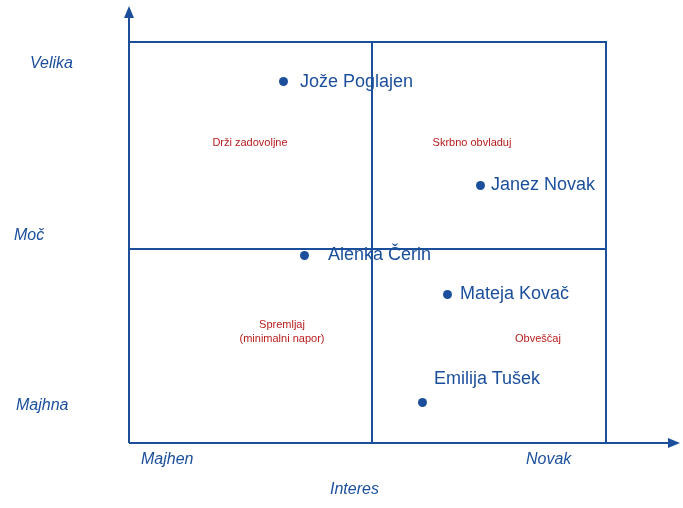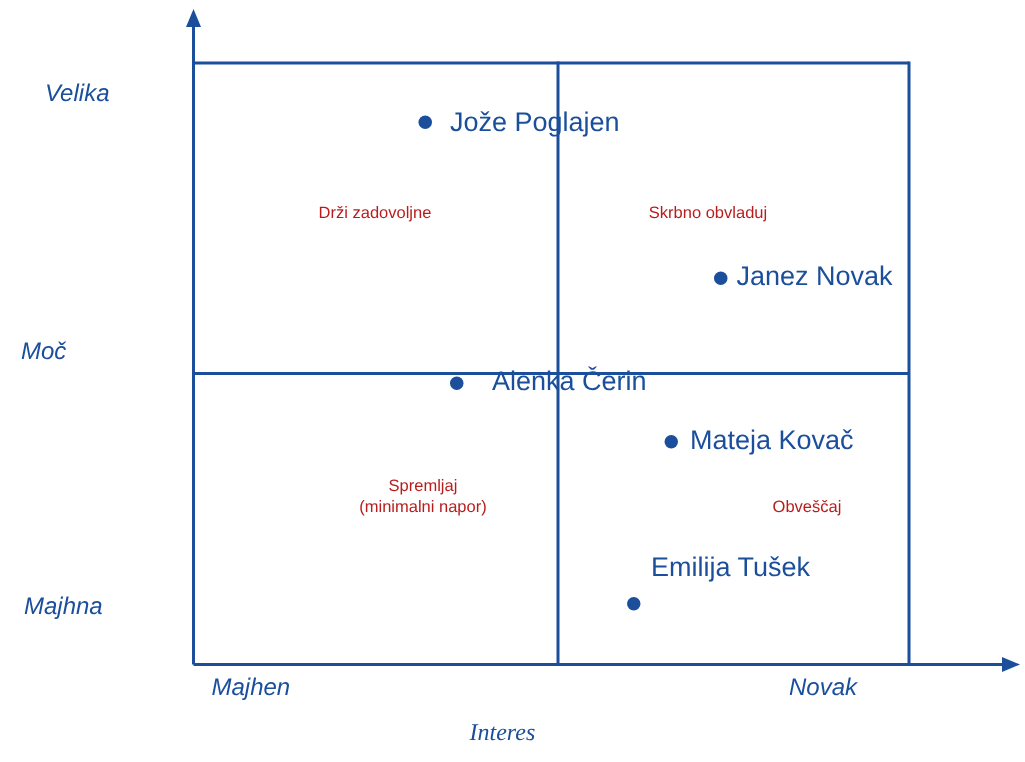--- a/index.html
+++ b/index.html
@@ -78,21 +78,21 @@
     <line x1="129" y1="443" x2="672" y2="443" stroke="#1b4f9c" stroke-width="2"></line>
     <polygon points="680,443 668,438 668,448" fill="#1b4f9c"></polygon>
   </svg>
 
   <div class="grid-line" style="left:129px; top:41px; width:477px; height:1.5px;"></div>
   <div class="grid-line" style="left:129px; top:248px; width:477px; height:1.5px;"></div>
   <div class="grid-line" style="left:371px; top:41px; width:1.5px; height:402px;"></div>
   <div class="grid-line" style="left:605px; top:41px; width:1.5px; height:402px;"></div>
 
   <div class="axis-label" style="left:14px; top:226px;">Moč</div>
-  <div class="axis-label" style="left:313px; top:480px;font-family:Liberation Serif, serif;">Interes</div>
+  <div class="axis-label" style="left:330px; top:480px;">Interes</div>
 
   <div class="tick-label" style="left:30px; top:54px;">Velika</div>
   <div class="tick-label" style="left:16px; top:396px;">Majhna</div>
 
   <div class="tick-label" style="left:141px; top:450px;">Majhen</div>
   <div class="tick-label" style="left:526px; top:450px;">Novak</div>
 
   <div class="quad-label" style="left:130px; top:136px; width:240px;">Drži zadovoljne</div>
   <div class="quad-label" style="left:372px; top:136px; width:200px;">Skrbno obvladuj</div>
   <div class="quad-label" style="left:130px; top:318px; width:240px;padding-left:32px;">Spremljaj

